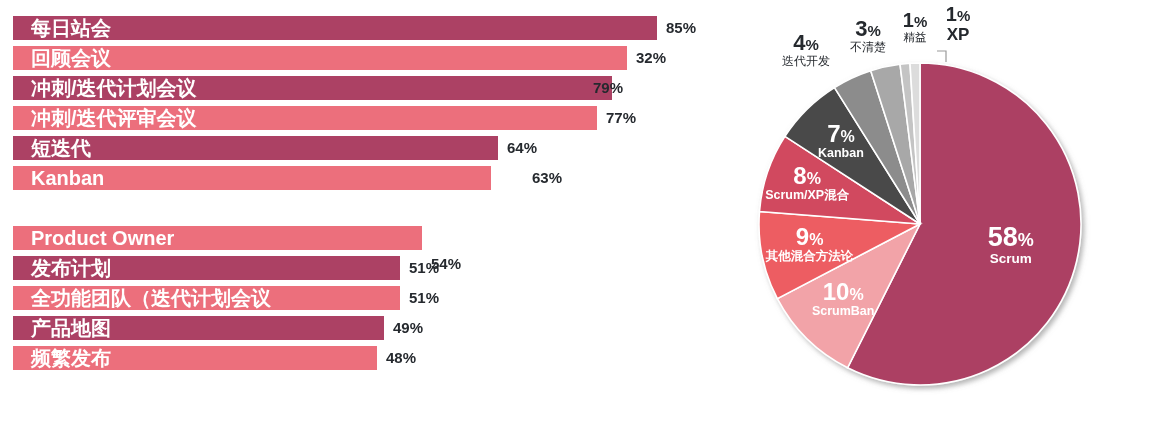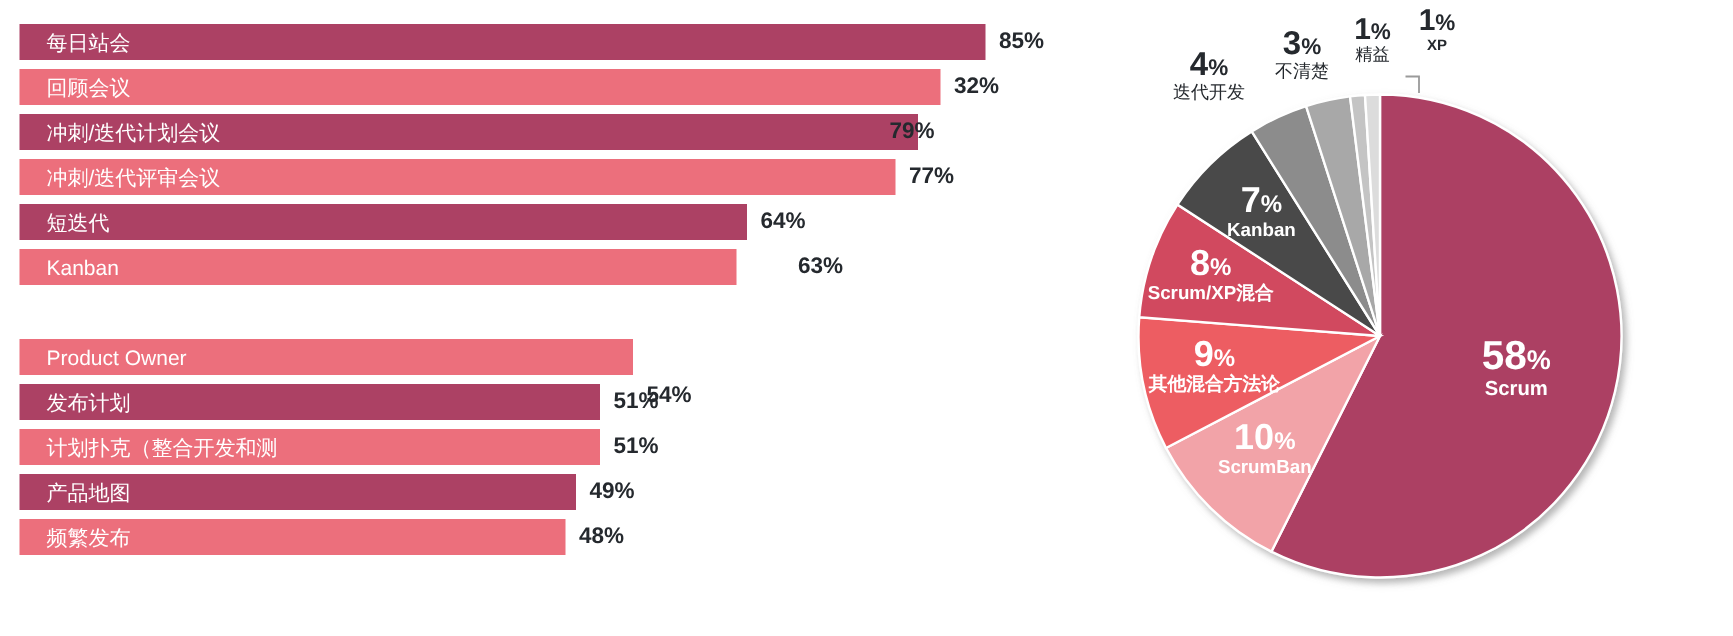--- a/index.html
+++ b/index.html
@@ -40,22 +40,22 @@
     height: 24px;
     border-radius: 0;
   }
   .bar-label {
     position: absolute;
     left: 18px;
     top: 0;
     height: 24px;
     line-height: 24px;
     color: #ffffff;
-    font-size: 14px;
-    font-weight: normal;
+    font-size: 20px;
+    font-weight: bold;
     white-space: nowrap;
     letter-spacing: 0px;
   }
   .bar-value {
     position: absolute;
     top: 0;
     height: 24px;
     line-height: 24px;
     color: #25292e;
     font-size: 15px;
@@ -120,21 +120,21 @@
     font-size: 15px;
   }
   .pie-outlabel .nm {
     display: block;
     font-size: 12px;
     line-height: 1.3;
     color: #25292e;
   }
   .pie-outlabel.tiny .pct { font-size: 20px; }
   .pie-outlabel.tiny .nm { font-size: 11.5px; }
-  .pie-outlabel.xp .nm { font-weight: bold; font-size: 10px; }
+  .pie-outlabel.xp .nm { font-weight: bold; font-size: 17px; }
 </style>
 </head>
 <body>
 
 <div id="canvas">
 
   <div id="bar-chart">
       <div class="bar-row" style="top: 16px; width: 764px;">
         <div class="bar-rect" style="width: 644px; background: rgb(172, 65, 100);"></div>
         <div class="bar-label">每日站会</div>
@@ -171,21 +171,21 @@
         <div class="bar-value" style="left: 418px; margin-top: 26px;">54%</div>
       </div>
       <div class="bar-row" style="top: 256px; width: 507px;">
         <div class="bar-rect" style="width: 387px; background: rgb(172, 65, 100);"></div>
         <div class="bar-label">发布计划</div>
         <div class="bar-value" style="left: 396px;">51%</div>
       </div>
       <div class="bar-row" style="top: 286px; width: 507px;">
         <div class="bar-rect" style="width: 387px; background: rgb(236, 111, 124);"></div>
         <div class="bar-label" style="left: 18px; top: 22px;">试）</div>
-        <div class="bar-label">计划扑克（整合开发和测</div>
+        <div class="bar-label">全功能团队（迭代计划会议</div>
         <div class="bar-value" style="left: 396px;">51%</div>
       </div>
       <div class="bar-row" style="top: 316px; width: 491px;">
         <div class="bar-rect" style="width: 371px; background: rgb(172, 65, 100);"></div>
         <div class="bar-label">产品地图</div>
         <div class="bar-value" style="left: 380px;">49%</div>
       </div>
       <div class="bar-row" style="top: 346px; width: 484px;">
         <div class="bar-rect" style="width: 364px; background: rgb(236, 111, 124);"></div>
         <div class="bar-label">频繁发布</div>

